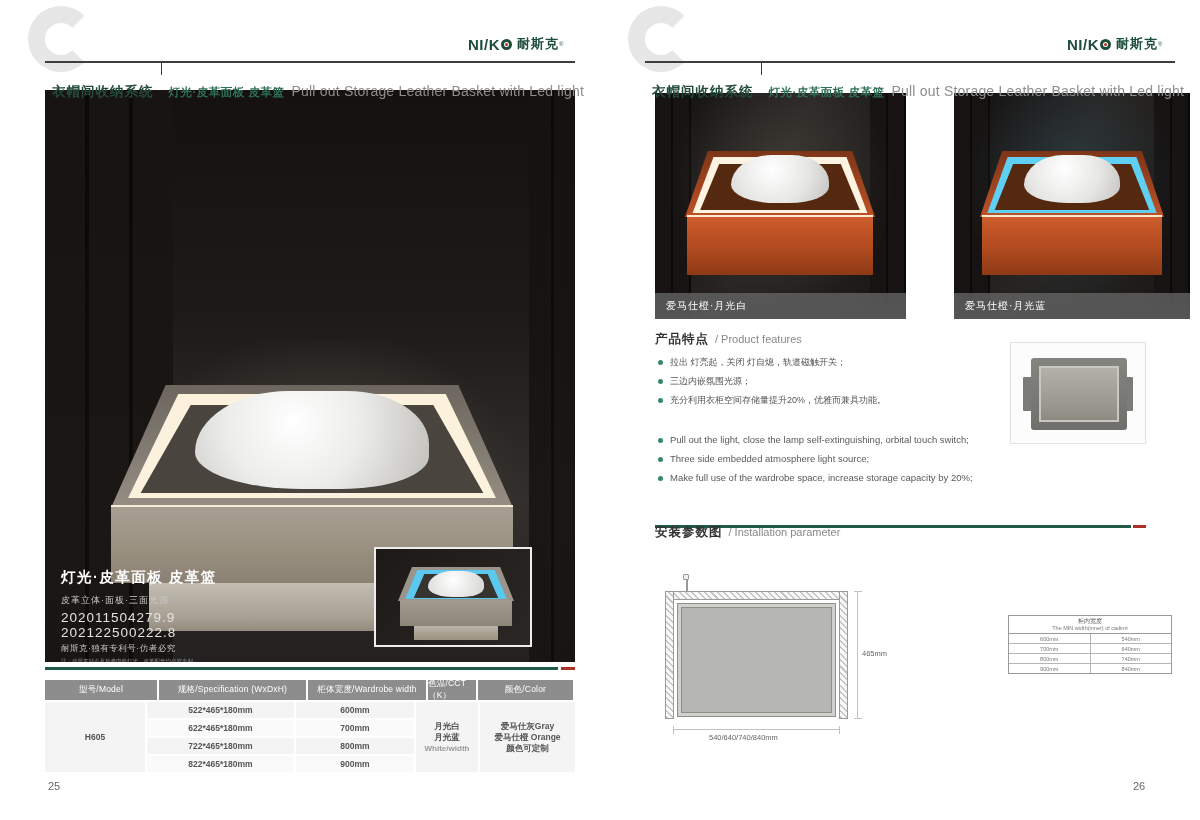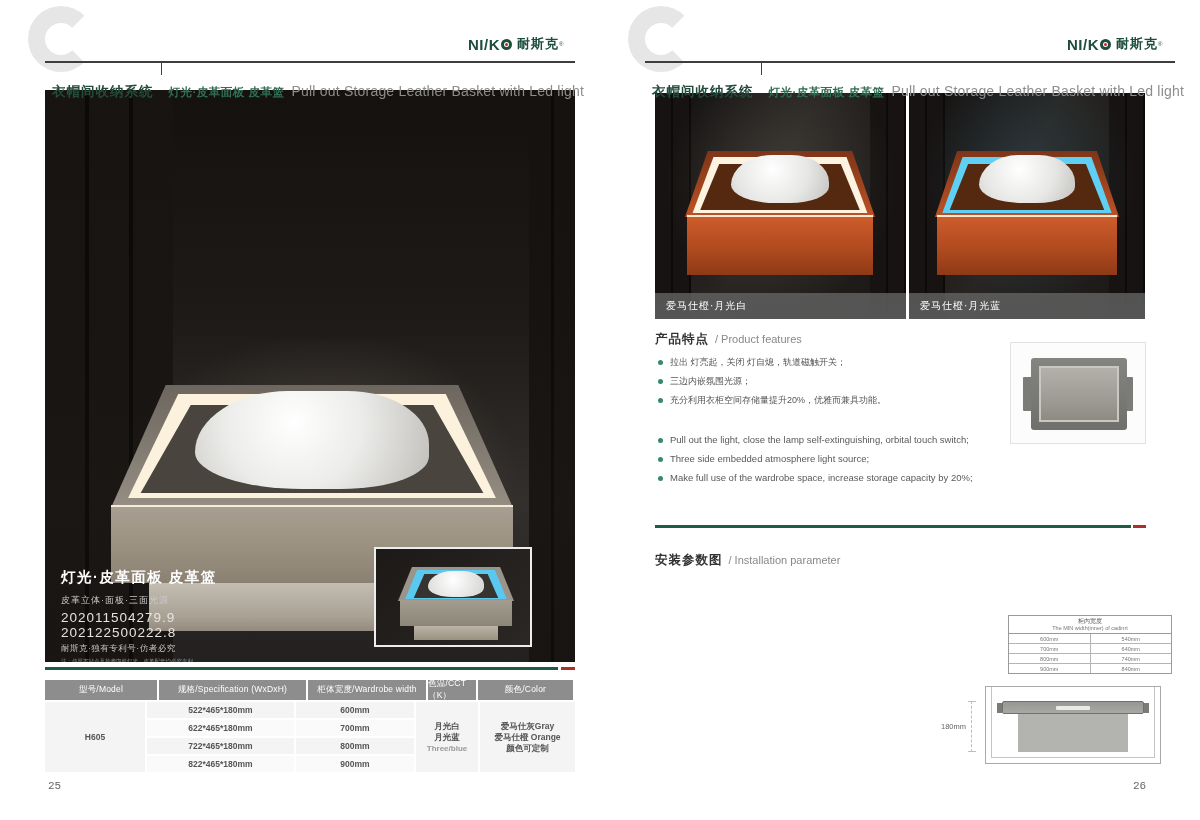--- a/index.html
+++ b/index.html
@@ -83,21 +83,21 @@
   .st-head { display:flex; gap:2px; }
   .st-hcell { background:#8d8d8d; color:#ffffff; font-size:8.5px; height:20px;
     display:flex; align-items:center; justify-content:center; letter-spacing:0.2px; }
   .st-body { display:grid; grid-template-columns:100px 147px 118px 62px 95px; column-gap:2px; row-gap:2px; margin-top:2px; grid-auto-rows:16px; }
   .st-cell { display:flex; align-items:center; justify-content:center; font-size:8.5px; color:#555; background:#f4f4f4;font-weight:bold; }
   .st-merge { grid-row:1 / span 4; flex-direction:column; line-height:11px; background:#f4f4f4; }
   .st-cell.alt { background:#fafafa; }
   .st-en { color:#999; font-size:8px; }
   .c1{width:112px;text-align:center;} .c2{width:147px;} .c3{width:118px;} .c4{width:48px;} .c5{width:95px;}
 
-  .page-num { position:absolute; top:780px; font-size:11px; color:#666;font-family:Liberation Mono, monospace; }
+  .page-num { position:absolute; top:780px; font-size:11px; color:#666; }
 
   
   .rp-photo { position:absolute; top:93px; height:226px; overflow:hidden;
     background:linear-gradient(115deg,#121010 0%, #272422 45%, #191715 100%);padding-left:20px; }
   .rp-wood { position:absolute; left:0; top:0; width:36px; height:100%;
     background:repeating-linear-gradient(90deg,#171312 0 16px,#0c0a08 16px 18px); }
   .rp-wood.right { left:auto; right:0; }
   .o-basket { position:absolute; }
   .o-rim { position:absolute; left:0; top:0; width:100%; height:66px;
     clip-path:polygon(12% 0, 88% 0, 100% 100%, 0 100%);
@@ -239,21 +239,21 @@
       <div class="st-hcell c2">规格/Specification (WxDxH)</div>
       <div class="st-hcell c3">柜体宽度/Wardrobe width</div>
       <div class="st-hcell c4">色温/CCT（K）</div>
       <div class="st-hcell c5">颜色/Color</div>
     </div>
     <div class="st-body">
       <div class="st-cell st-merge" style="grid-column:1;">H605</div>
       <div class="st-cell st-merge" style="grid-column:4; grid-row:1/span 4;">
         <span>月光白</span>
         <span>月光蓝</span>
-        <span class="st-en">Three/blue</span>
+        <span class="st-en">White/width</span>
       </div>
       <div class="st-cell st-merge" style="grid-column:5; grid-row:1/span 4;">
         <span>爱马仕灰Gray</span>
         <span>爱马仕橙 Orange</span>
         <span>颜色可定制</span>
       </div>
       <div class="st-cell" style="grid-column:2; grid-row:1;">522*465*180mm</div>
       <div class="st-cell" style="grid-column:3; grid-row:1;">600mm</div>
       <div class="st-cell alt" style="grid-column:2; grid-row:2;">622*465*180mm</div>
       <div class="st-cell alt" style="grid-column:3; grid-row:2;">700mm</div>
@@ -287,21 +287,21 @@
     <div class="warm-tint"></div>
     <div class="o-basket" style="left:30px; top:58px; width:190px; height:130px;">
       <div class="o-rim"></div>
       <div class="o-led white"></div>
       <div class="o-int"></div>
       <div class="o-clo"></div>
       <div class="o-front"></div>
     </div>
     <div class="rp-caption">爱马仕橙·月光白</div>
   </div>
-  <div class="rp-photo" style="left:909px; width:236px;">
+  <div class="rp-photo" style="left:954px; width:236px;">
     <div class="rp-wood"></div>
     <div class="rp-wood right"></div>
     <div class="blue-tint"></div>
     <div class="o-basket" style="left:26px; top:58px; width:184px; height:130px;">
       <div class="o-rim"></div>
       <div class="o-led blue"></div>
       <div class="o-int"></div>
       <div class="o-clo"></div>
       <div class="o-front"></div>
     </div>
@@ -344,25 +344,39 @@
   <div class="feat-img">
     <div class="fi-brkL"></div>
     <div class="fi-brkR"></div>
     <div class="fi-outer"></div>
     <div class="fi-inner"></div>
   </div>
 
   <div class="rule" style="left:655px; top:525px; width:476px;"></div>
   <div class="rule-red" style="left:1133px; top:525px; width:13px;"></div>
 
-  <div class="sec-head" style="left:655px; top:552px;">
+  <div class="sec-head" style="left:655px; top:524px;">
     <span class="sec-cn">安装参数图</span>
     <span class="sec-en">/ Installation parameter</span>
   </div>
 
+  <div class="topview">
+    <div class="tv-frame">
+      <div class="tv-ant"></div>
+      <div class="tv-ant-head"></div>
+      <div class="hatch tv-top"></div>
+      <div class="hatch tv-left"></div>
+      <div class="hatch tv-right"></div>
+      <div class="tv-basket"></div>
+    </div>
+    <div class="dim-v"></div>
+    <div class="dim-label" style="left:197px; top:66px;">465mm</div>
+    <div class="dim-h"></div>
+    <div class="dim-label" style="left:44px; top:150px;">540/640/740/840mm</div>
+  </div>
 
   <div class="wtable">
     <div class="wt-head">
       <div class="wt-t1">柜内宽度</div>
       <div class="wt-t2">The MIN width(inner) of cadinrt</div>
     </div>
     <div class="wt-row">
       <div class="wt-cell">600mm</div>
       <div class="wt-cell">540mm</div>
     </div>
@@ -373,28 +387,16 @@
     <div class="wt-row">
       <div class="wt-cell">800mm</div>
       <div class="wt-cell">740mm</div>
     </div>
     <div class="wt-row">
       <div class="wt-cell">900mm</div>
       <div class="wt-cell">840mm</div>
     </div>
   </div>
 
-  <div class="sideview">
-    <div class="sv-outer"></div>
-    <div class="sv-inner"></div>
-    <div class="sv-capL"></div>
-    <div class="sv-capR"></div>
-    <div class="sv-rail">
-      <div class="sv-chip"></div>
-    </div>
-    <div class="sv-box"></div>
-    <div class="sv-dim"></div>
-    <div class="dim-label" style="left:-44px; top:36px;">180mm</div>
-  </div>
 
   <div class="page-num" style="left:1133px;">26</div>
 
 </div>
 
 </body></html>

